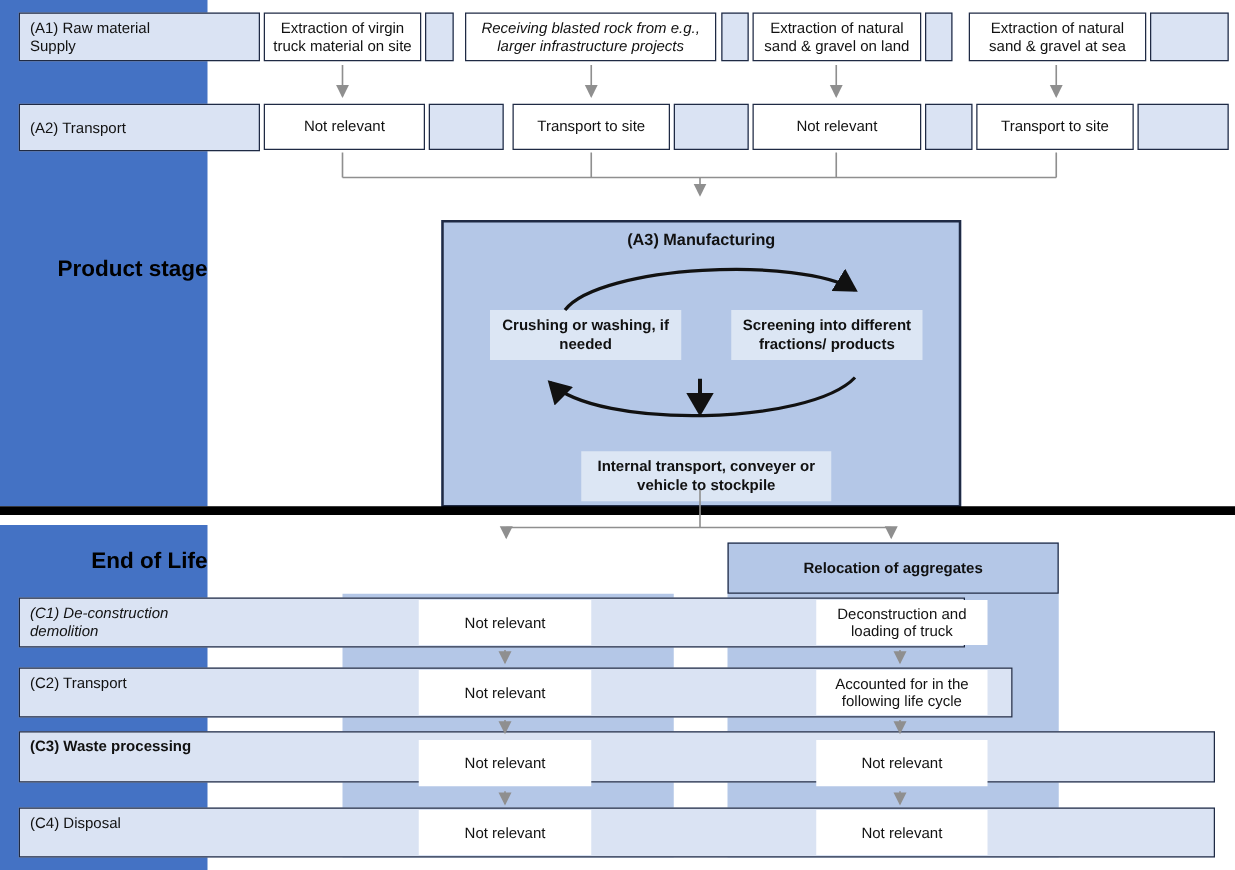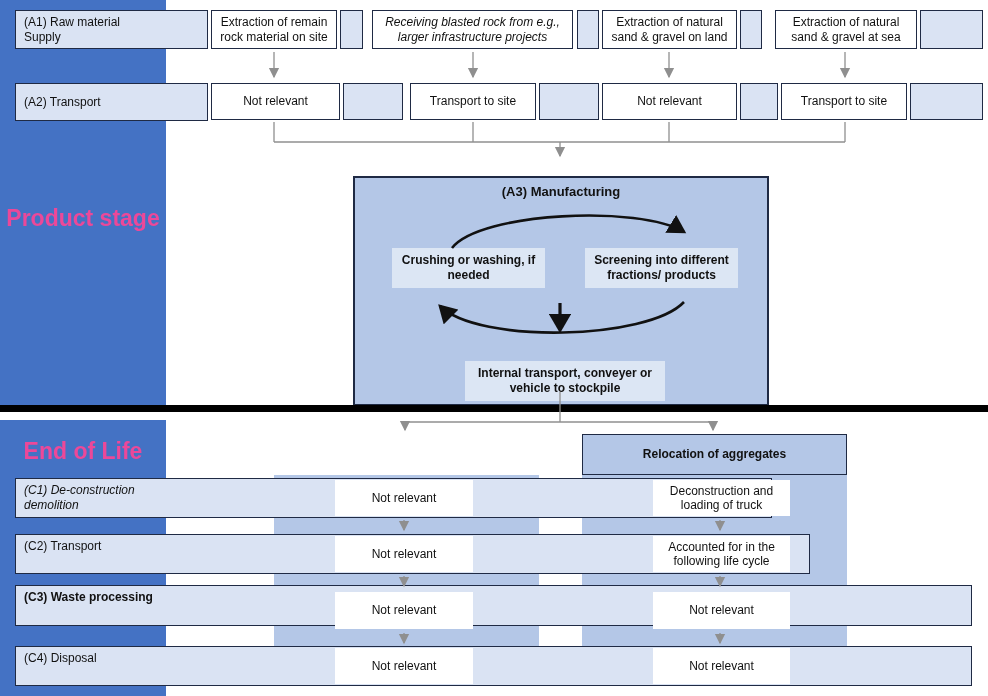--- a/index.html
+++ b/index.html
@@ -6,21 +6,21 @@
     --sidebar:#4472C4; --light:#DAE3F3; --medium:#B4C7E7; --inner:#DCE6F4;
     --border:#1f2a44; --line:#8f8f8f; --ink:#111111;
   }
   html,body{margin:0;padding:0;background:#ffffff;}
   .stage{
     position:relative;width:988px;height:696px;background:#ffffff;overflow:hidden;
     font-family:"Liberation Sans", sans-serif;color:#111;
   }
   .abs{position:absolute;box-sizing:border-box;}
   .sidebar{background:var(--sidebar);z-index:1;}
-  .sidebar-label{color:#ec4899;font-weight:bold;font-size:23px;text-align:center;z-index:2;}
+  .sidebar-label{color:#000000;font-weight:bold;font-size:18px;text-align:right;z-index:2;}
   .lightbox{background:var(--light);border:1.5px solid var(--border);z-index:2;
     display:flex;align-items:center;font-size:12px;line-height:1.18;padding:18px 8px;}
   .whitebox{background:#ffffff;border:1.5px solid var(--border);z-index:2;
     display:flex;align-items:center;justify-content:center;text-align:center;
     font-size:12px;line-height:1.2;padding:1px 3px;}
   .spacer{background:var(--light);border:1.5px solid var(--border);z-index:2;}
   .a3box{background:var(--medium);border:2px solid var(--border);z-index:2;}
   .a3title{font-weight:bold;font-size:13px;text-align:center;}
   .innerbox{background:var(--inner);display:flex;align-items:center;justify-content:center;
     text-align:center;font-weight:bold;font-size:12px;line-height:1.22;z-index:2;}
@@ -42,21 +42,21 @@
 <div class="stage">
 
   <div class="abs sidebar" style="left:0;top:0;width:166px;height:405px;"></div>
   <div class="abs sidebar" style="left:0;top:420px;width:166px;height:276px;"></div>
   <div class="abs sidebar-label" style="left:0;top:205px;width:166px;">Product stage</div>
   <div class="abs sidebar-label" style="left:0;top:438px;width:166px;">End of Life</div>
 
   <div class="abs lightbox" style="left:15px;top:10px;width:193px;height:39px;">
     <span class="lbl" style="max-width:125px;">(A1) Raw material Supply</span>
   </div>
-  <div class="abs whitebox" style="left:211px;top:10px;width:126px;height:39px;">Extraction of remain rock material on site</div>
+  <div class="abs whitebox" style="left:211px;top:10px;width:126px;height:39px;">Extraction of virgin truck material on site</div>
   <div class="abs spacer" style="left:340px;top:10px;width:23px;height:39px;"></div>
   <div class="abs whitebox" style="left:372px;top:10px;width:201px;height:39px;font-style:italic;">Receiving blasted rock from e.g., larger infrastructure projects</div>
   <div class="abs spacer" style="left:577px;top:10px;width:22px;height:39px;"></div>
   <div class="abs whitebox" style="left:602px;top:10px;width:135px;height:39px;">Extraction of natural sand &amp; gravel on land</div>
   <div class="abs spacer" style="left:740px;top:10px;width:22px;height:39px;"></div>
   <div class="abs whitebox" style="left:775px;top:10px;width:142px;height:39px;">Extraction of natural sand &amp; gravel at sea</div>
   <div class="abs spacer" style="left:920px;top:10px;width:63px;height:39px;"></div>
 
   <div class="abs lightbox" style="left:15px;top:83px;width:193px;height:37px;">
     <span class="lbl">(A2) Transport</span>

